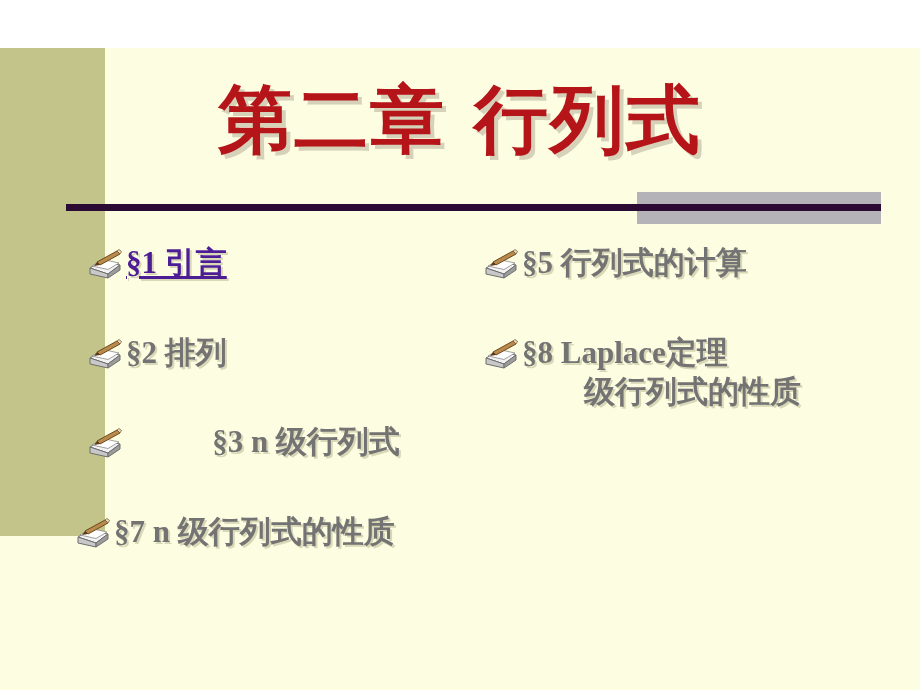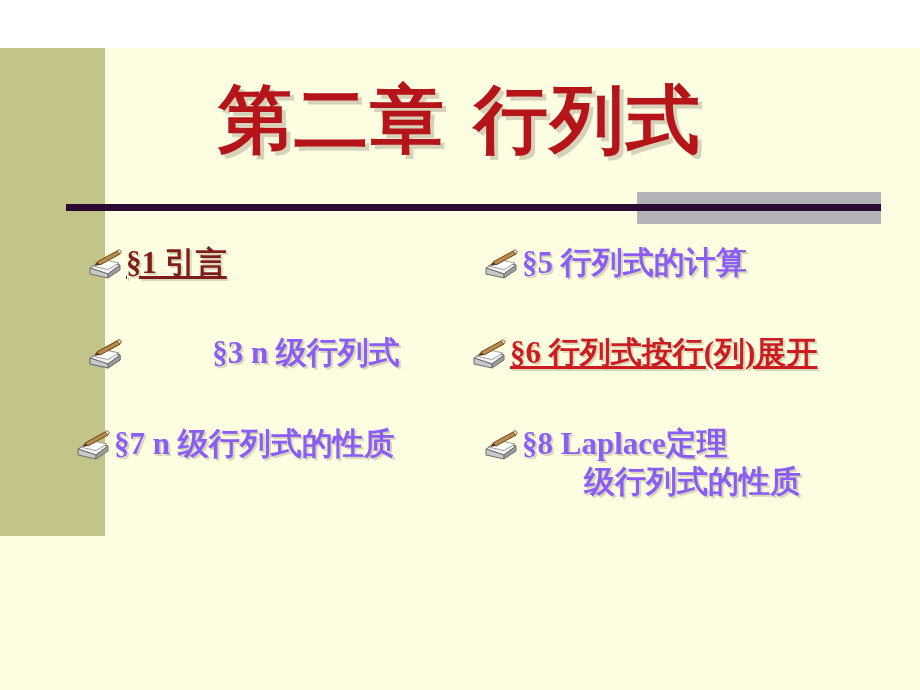--- a/index.html
+++ b/index.html
@@ -89,27 +89,27 @@
   .row-0 { margin-top: 0px;  }
   .row-1 { margin-top: 52px; }
   .row-2 { margin-top: 50px; text-align: center; }
   .row-3 { margin-top: 52px; }
 
   .item-label {
     font-family: "Liberation Serif", "DejaVu Serif", serif;
     font-weight: bold;
     font-size: 31px;
     line-height: 1.24;
-    color: #8b5cf6;
+    color: #737373;
     text-shadow: 2px 2px 0 rgba(170,170,130,0.45);
     display: inline-block;
     vertical-align: top;
   }
   .item-label.link {
-    color: #7f1d1d;
+    color: #4c1d95;
     text-decoration: underline;
     text-underline-offset: 3px;
   }
   .item-label.link-red {
     color: #CC1C22;
     text-decoration: underline;
     text-underline-offset: 3px;
   }
   .item-label .sub {
     display: block;
@@ -159,20 +159,21 @@
         <svg width="38" height="32" viewBox="0 0 38 32">
           <polygon points="4,20 16,13 34,17 22,26" fill="#F2F2F2" stroke="#6E6E6E" stroke-width="1"></polygon>
           <polygon points="4,20 4,26 22,30 22,26" fill="#C8C8C8" stroke="#6E6E6E" stroke-width="1"></polygon>
           <polygon points="22,26 34,17 34,22 22,30" fill="#9C9C9C" stroke="#6E6E6E" stroke-width="1"></polygon>
           <polygon points="6,18 17,11.5 33,15 22,21.5" fill="#FFFFFF" stroke="#8A8A8A" stroke-width="0.8"></polygon>
           <polygon points="11,14 31,3 34,6 14,17" fill="#B98A4B" stroke="#6B4A20" stroke-width="1"></polygon>
           <polygon points="11,14 14,17 8,18" fill="#5C3A16"></polygon>
           <polygon points="31,3 34,6 35.5,3.5 33,1.5" fill="#E8DCC0" stroke="#6B4A20" stroke-width="0.7"></polygon>
         </svg>
       </span>
+      <span class="item-label">§2  排列</span>
     </div>
 
     <div class="item row-2">
       <span class="bullet">
         <svg width="38" height="32" viewBox="0 0 38 32">
           <polygon points="4,20 16,13 34,17 22,26" fill="#F2F2F2" stroke="#6E6E6E" stroke-width="1"></polygon>
           <polygon points="4,20 4,26 22,30 22,26" fill="#C8C8C8" stroke="#6E6E6E" stroke-width="1"></polygon>
           <polygon points="22,26 34,17 34,22 22,30" fill="#9C9C9C" stroke="#6E6E6E" stroke-width="1"></polygon>
           <polygon points="6,18 17,11.5 33,15 22,21.5" fill="#FFFFFF" stroke="#8A8A8A" stroke-width="0.8"></polygon>
           <polygon points="11,14 31,3 34,6 14,17" fill="#B98A4B" stroke="#6B4A20" stroke-width="1"></polygon>
@@ -210,34 +211,20 @@
           <polygon points="22,26 34,17 34,22 22,30" fill="#9C9C9C" stroke="#6E6E6E" stroke-width="1"></polygon>
           <polygon points="6,18 17,11.5 33,15 22,21.5" fill="#FFFFFF" stroke="#8A8A8A" stroke-width="0.8"></polygon>
           <polygon points="11,14 31,3 34,6 14,17" fill="#B98A4B" stroke="#6B4A20" stroke-width="1"></polygon>
           <polygon points="11,14 14,17 8,18" fill="#5C3A16"></polygon>
           <polygon points="31,3 34,6 35.5,3.5 33,1.5" fill="#E8DCC0" stroke="#6B4A20" stroke-width="0.7"></polygon>
         </svg>
       </span>
       <span class="item-label">§5  行列式的计算</span>
     </div>
 
-    <div class="item row-1">
-      <span class="bullet">
-        <svg width="38" height="32" viewBox="0 0 38 32">
-          <polygon points="4,20 16,13 34,17 22,26" fill="#F2F2F2" stroke="#6E6E6E" stroke-width="1"></polygon>
-          <polygon points="4,20 4,26 22,30 22,26" fill="#C8C8C8" stroke="#6E6E6E" stroke-width="1"></polygon>
-          <polygon points="22,26 34,17 34,22 22,30" fill="#9C9C9C" stroke="#6E6E6E" stroke-width="1"></polygon>
-          <polygon points="6,18 17,11.5 33,15 22,21.5" fill="#FFFFFF" stroke="#8A8A8A" stroke-width="0.8"></polygon>
-          <polygon points="11,14 31,3 34,6 14,17" fill="#B98A4B" stroke="#6B4A20" stroke-width="1"></polygon>
-          <polygon points="11,14 14,17 8,18" fill="#5C3A16"></polygon>
-          <polygon points="31,3 34,6 35.5,3.5 33,1.5" fill="#E8DCC0" stroke="#6B4A20" stroke-width="0.7"></polygon>
-        </svg>
-      </span>
-      <span class="item-label link-red">§6 行列式按行(列)展开</span>
-    </div>
 
 
     <div class="item row-3" style="margin-left:12px;">
       <span class="bullet">
         <svg width="38" height="32" viewBox="0 0 38 32">
           <polygon points="4,20 16,13 34,17 22,26" fill="#F2F2F2" stroke="#6E6E6E" stroke-width="1"></polygon>
           <polygon points="4,20 4,26 22,30 22,26" fill="#C8C8C8" stroke="#6E6E6E" stroke-width="1"></polygon>
           <polygon points="22,26 34,17 34,22 22,30" fill="#9C9C9C" stroke="#6E6E6E" stroke-width="1"></polygon>
           <polygon points="6,18 17,11.5 33,15 22,21.5" fill="#FFFFFF" stroke="#8A8A8A" stroke-width="0.8"></polygon>
           <polygon points="11,14 31,3 34,6 14,17" fill="#B98A4B" stroke="#6B4A20" stroke-width="1"></polygon>

